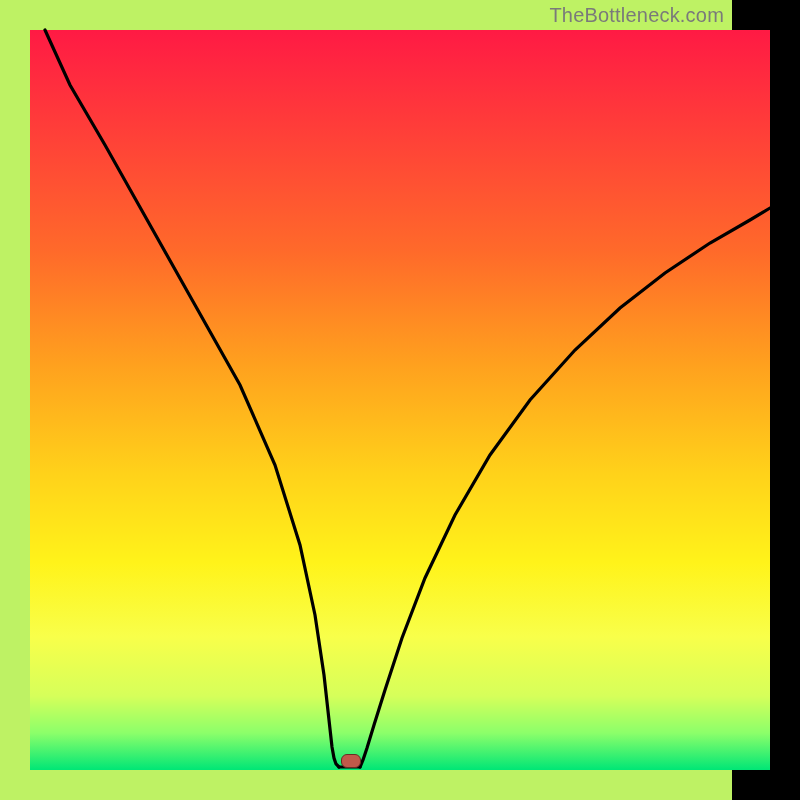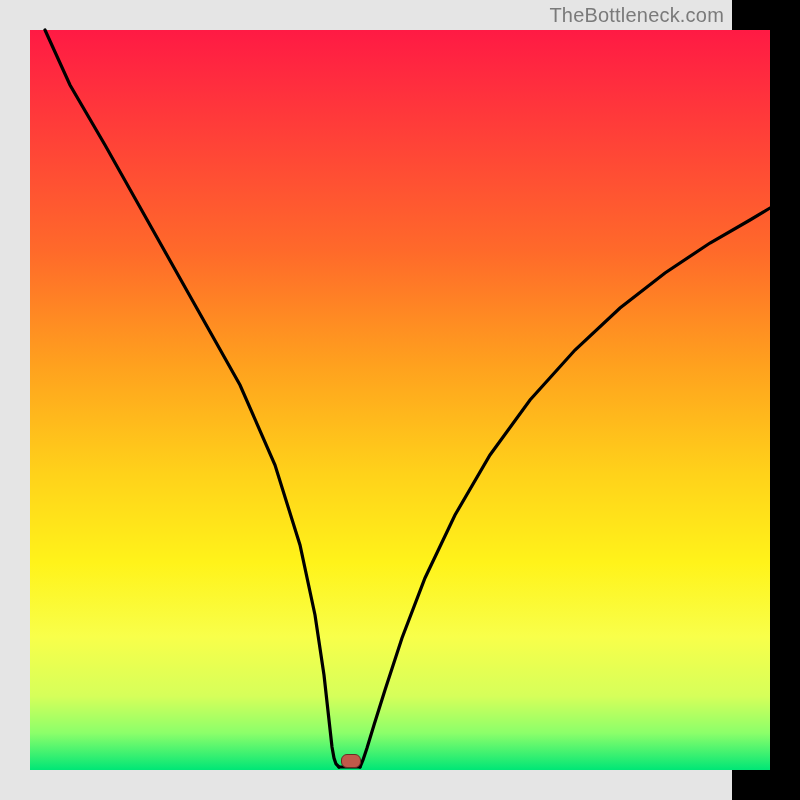--- a/index.html
+++ b/index.html
@@ -8,21 +8,21 @@
     width: 800px;
     height: 800px;
     background: #000;
     font-family: Arial, Helvetica, sans-serif;
     overflow: hidden;
   }
   .frame {
     position: absolute;
     left: 0; top: 0;
     width: 732px; height: 800px;
-    background: #e5e5e5;
+    background: #bef264;
   }
   .plot {
     position: absolute;
     left: 30px;
     top: 30px;
     width: 740px;
     height: 740px;
     
     background: linear-gradient(to bottom,
       #ff1a44 0%,

